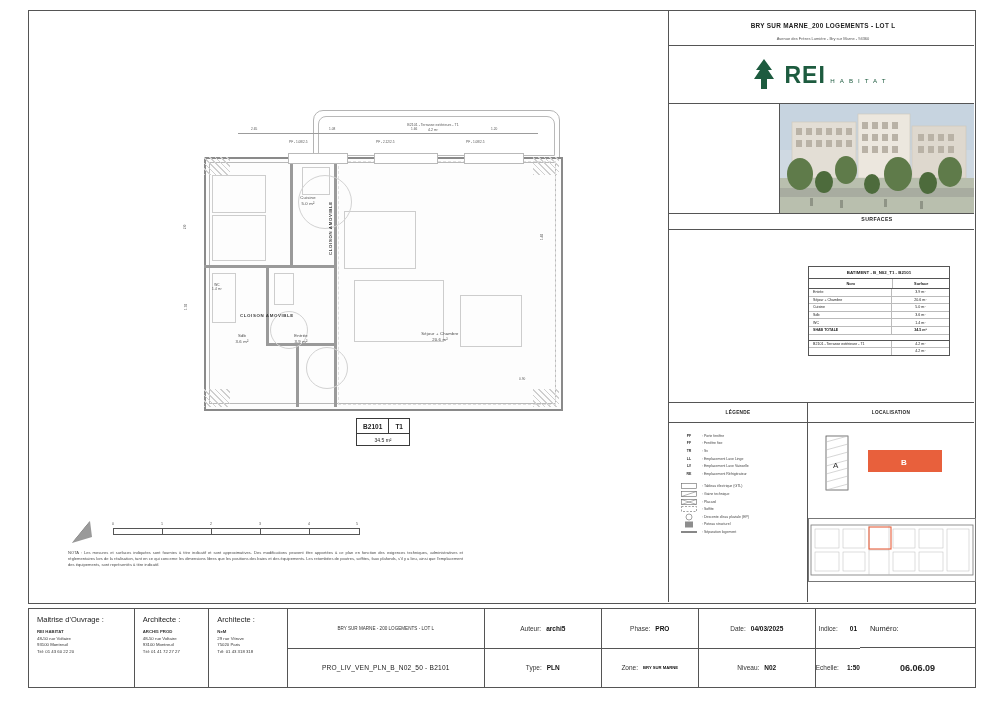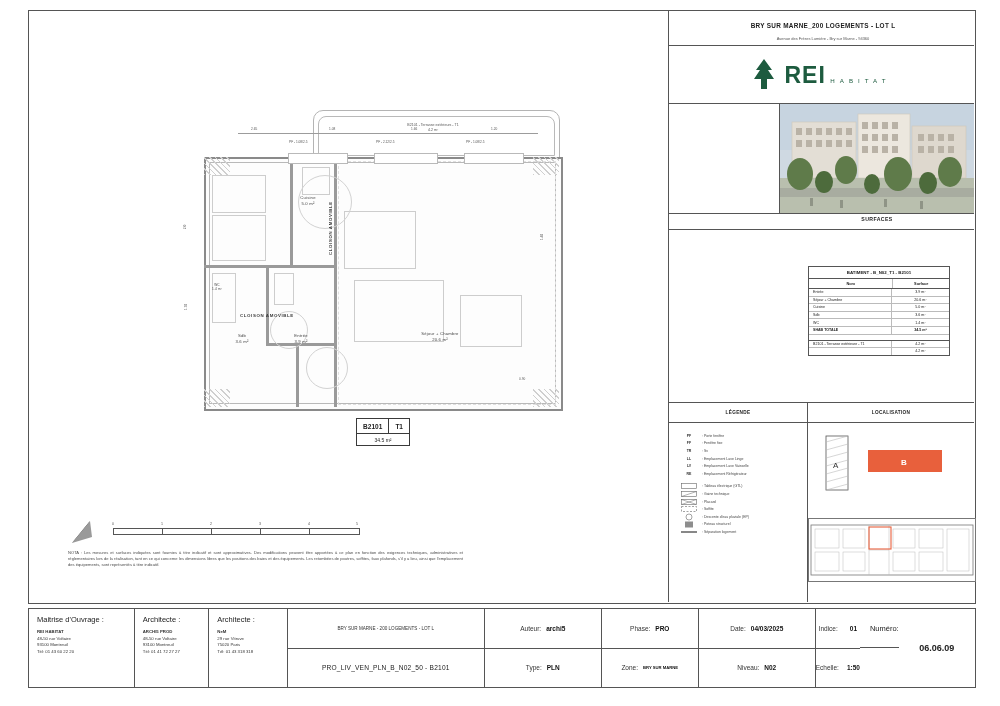--- a/index.html
+++ b/index.html
@@ -81,21 +81,21 @@
   .midcol{flex:1;display:flex;flex-direction:column;}
   .midrow{flex:1;display:flex;align-items:center;}
   .midrow.top{border-bottom:1px solid #555;}
   .m1{display:flex;align-items:center;justify-content:center;box-sizing:border-box;height:100%;}
   .sep{width:1px;background:#555;height:100%;}
   .lbl{font-size:6.5px;color:#333;}
   .val{font-size:6.5px;font-weight:bold;color:#111;}
   .valsm{font-size:4.2px;font-weight:bold;color:#111;}
   .code{font-size:6.6px;color:#222;letter-spacing:.2px;}
   .projsm{font-size:4.6px;color:#333;}
-  .numbox{width:118px;display:flex;flex-direction:row;}
+  .numbox{width:118px;display:flex;flex-direction:column;}
   .numbox .t{height:39px;box-sizing:border-box;border-bottom:1px solid #555;display:flex;align-items:center;padding-left:10px;font-size:7.5px;}
   .numbox .b2{flex:1;display:flex;align-items:center;justify-content:center;font-size:9px;font-weight:bold;}
 </style>
 </head>
 <body>
 
 <div id="sheet">
 
   <div class="frame"></div>
 

